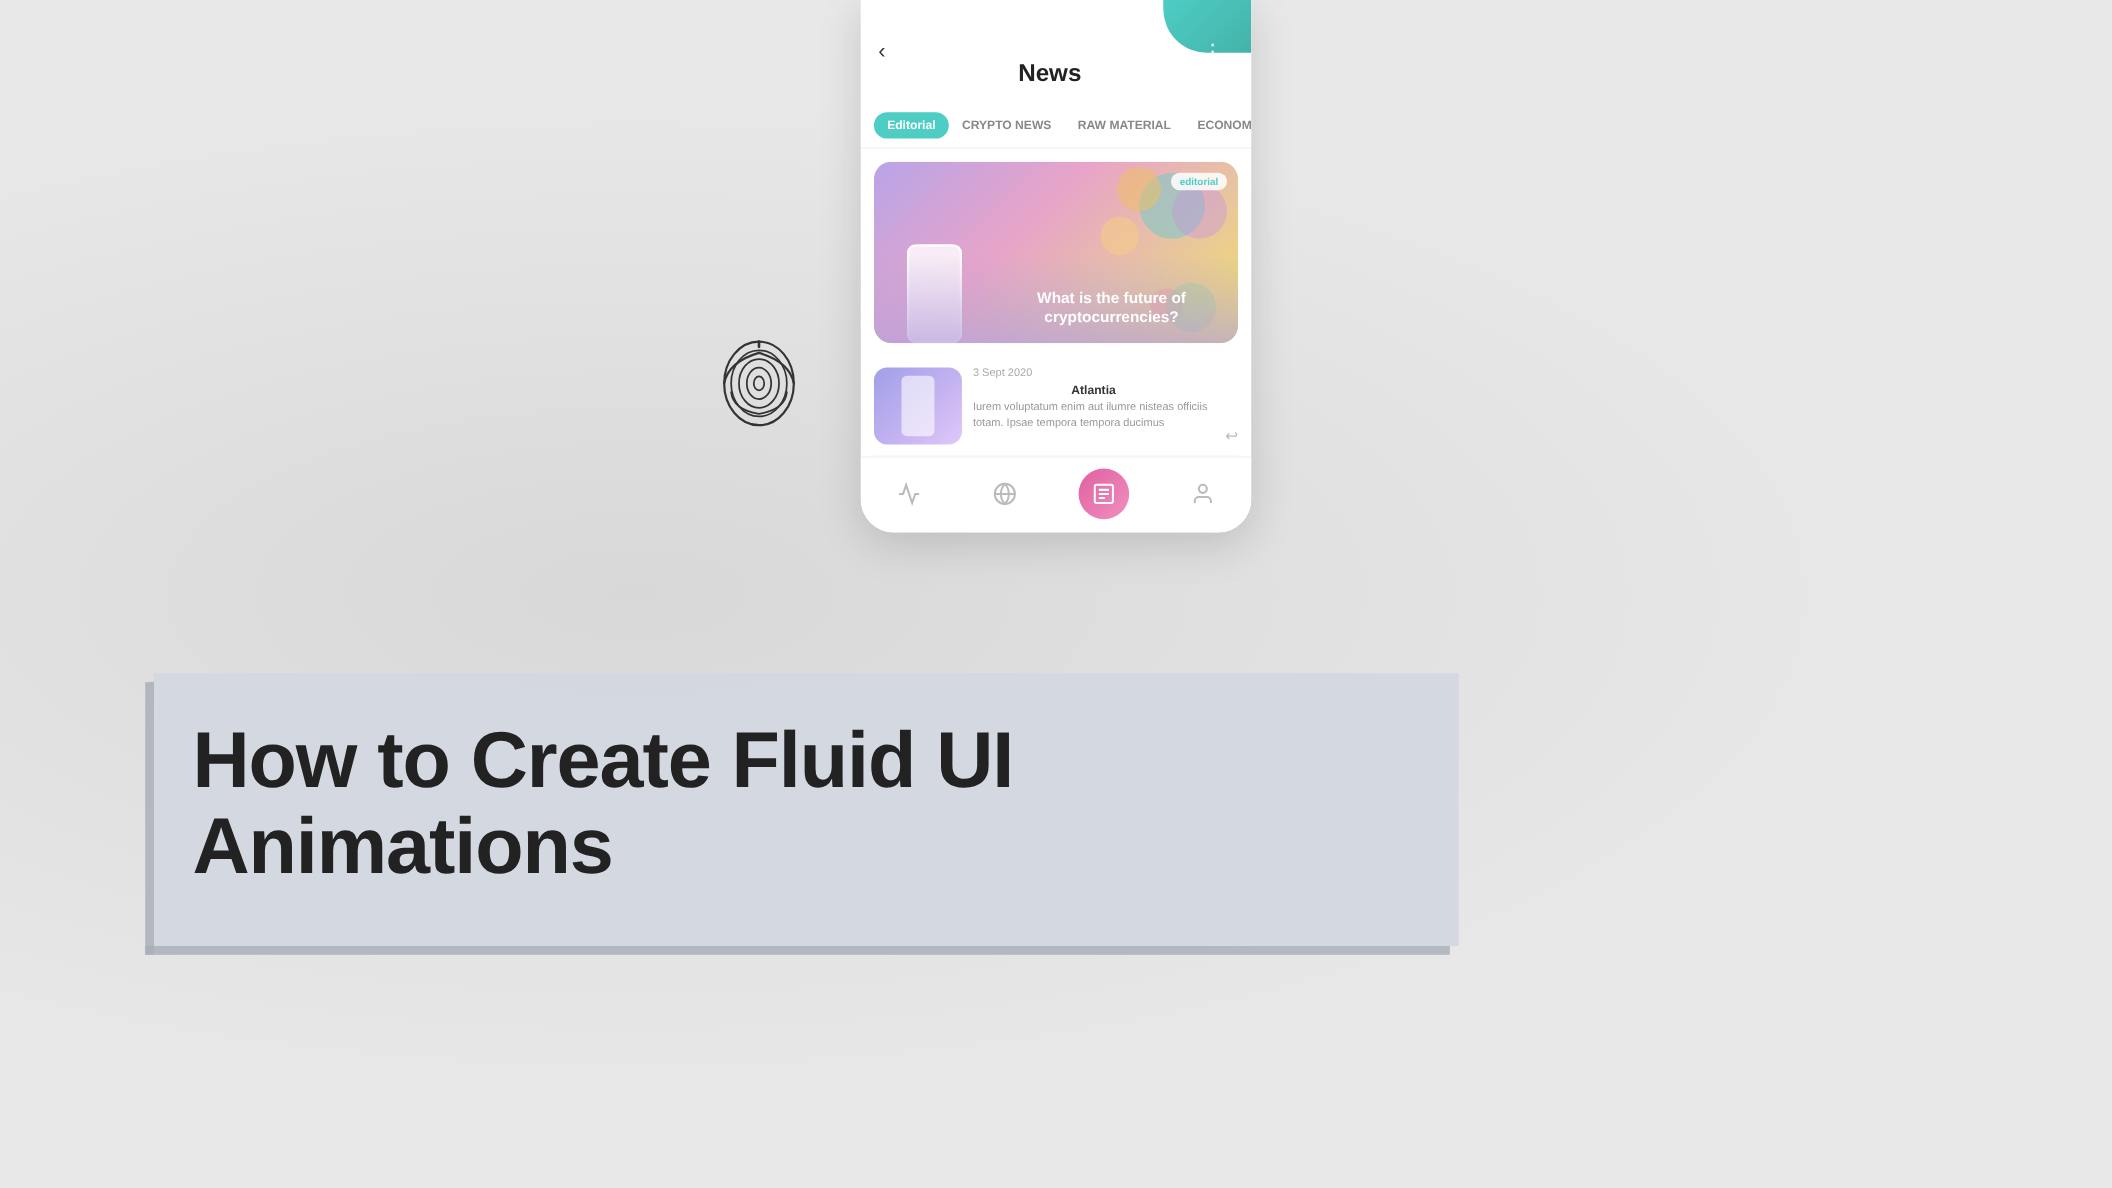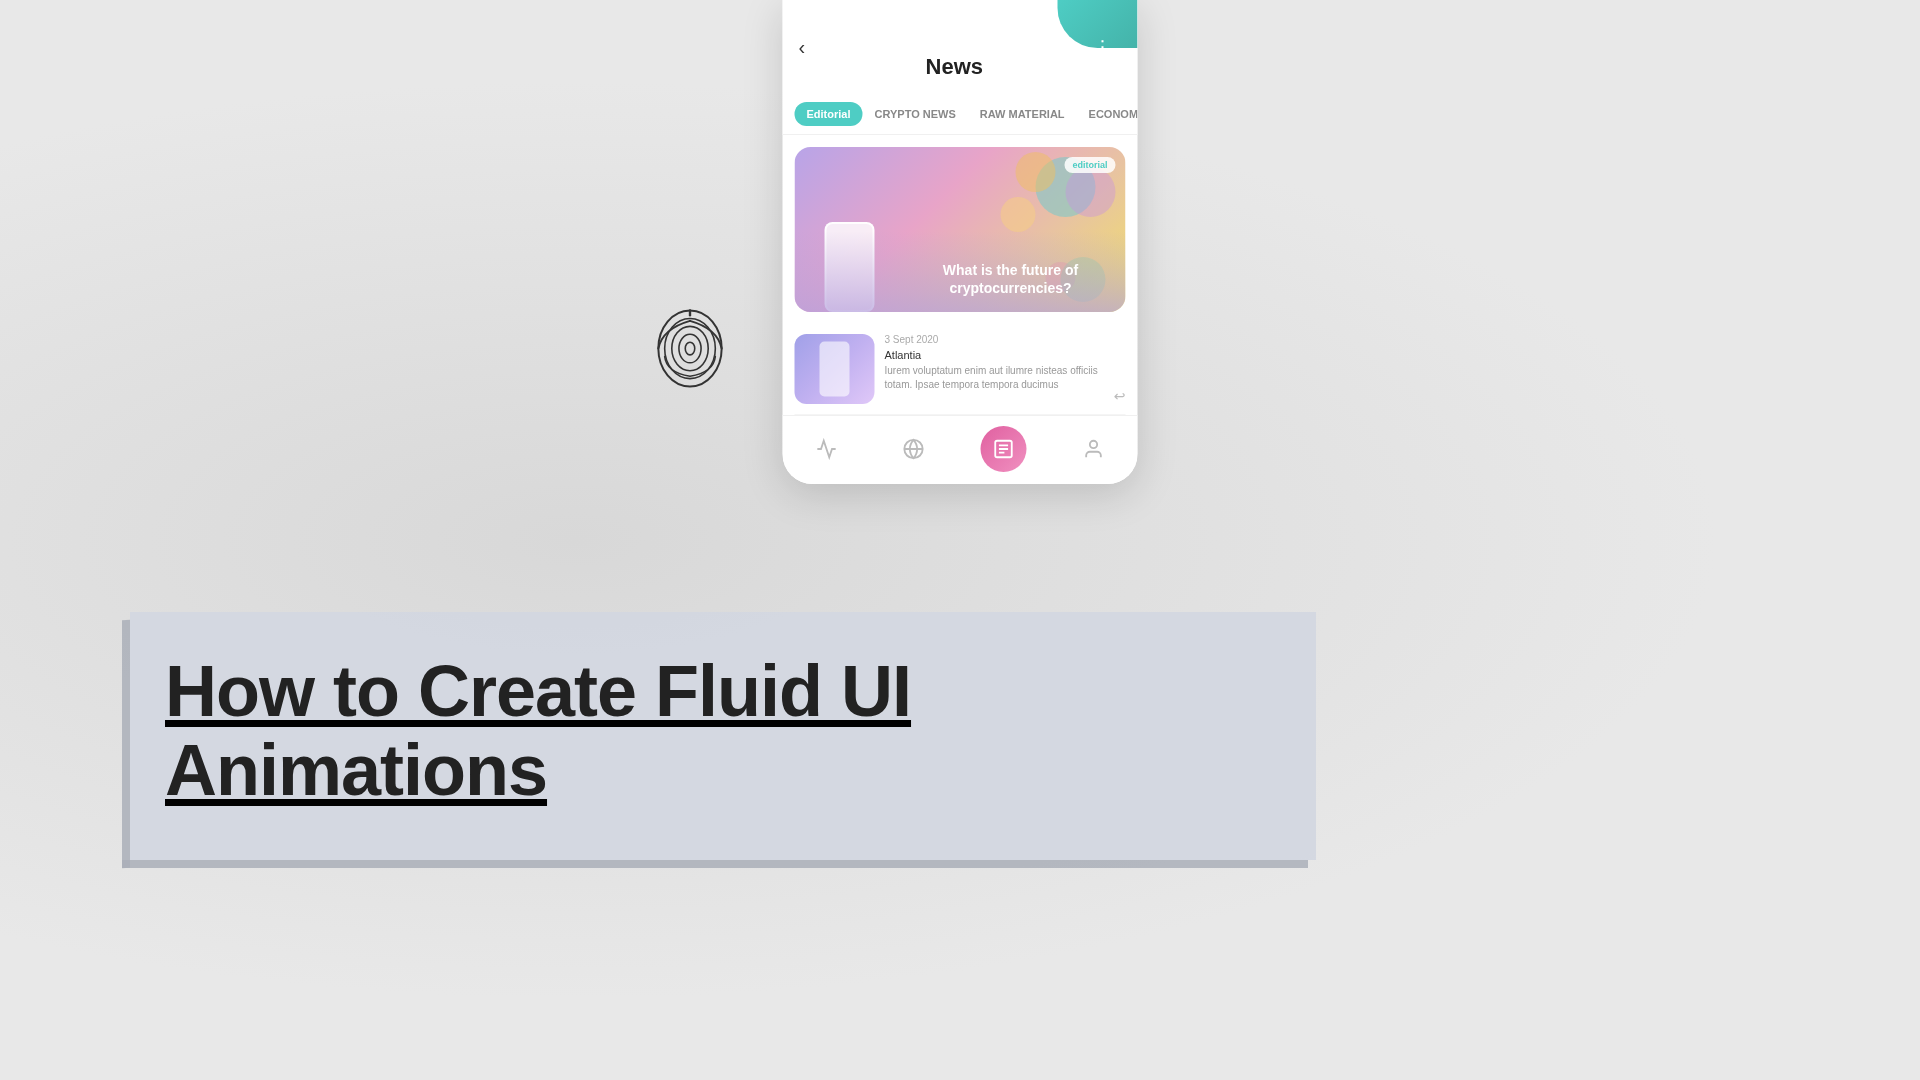--- a/index.html
+++ b/index.html
@@ -241,23 +241,24 @@
       border-radius: 8px;
     }
 
     .news-date {
       font-size: 10px;
       color: #aaa;
     }
 
     .news-source {
       font-size: 11px;
-      font-weight: 400;
+      font-weight: 700;
       color: #333;
       margin-bottom: 3px;
+      text-align: center;
     }
 
     .news-excerpt {
       font-size: 10px;
       color: #999;
       line-height: 1.4;
     }
 
     .news-share {
       font-size: 14px;
@@ -304,26 +305,25 @@
       background: linear-gradient(135deg, #e060a0, #f090c0);
       border-radius: 50%;
       width: 46px;
       height: 46px;
     }
 
     
     .title-overlay {
       position: absolute;
       bottom: 220px;
-      left: 130px;
+      left: 140px;
       width: 1186px;
       background: rgba(210, 215, 225, 0.92);
       padding: 40px 50px 50px 35px;
       z-index: 20;
-      text-decoration: underline;
     }
 
     
     .title-overlay::before {
       content: '';
       position: absolute;
       top: 8px;
       left: -8px;
       bottom: -8px;
       width: 8px;

